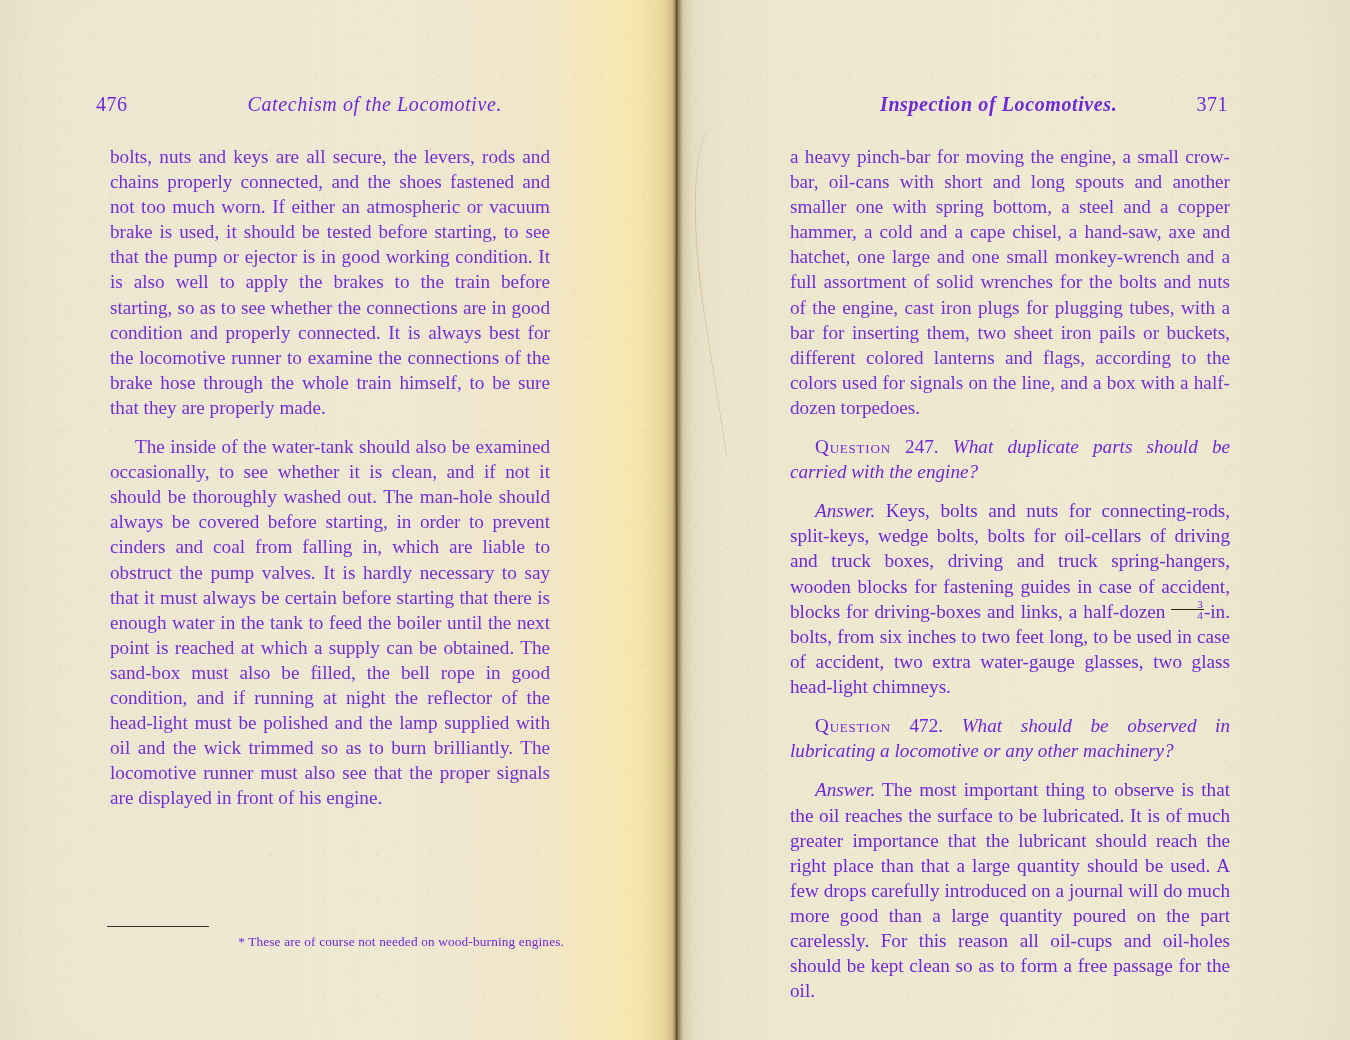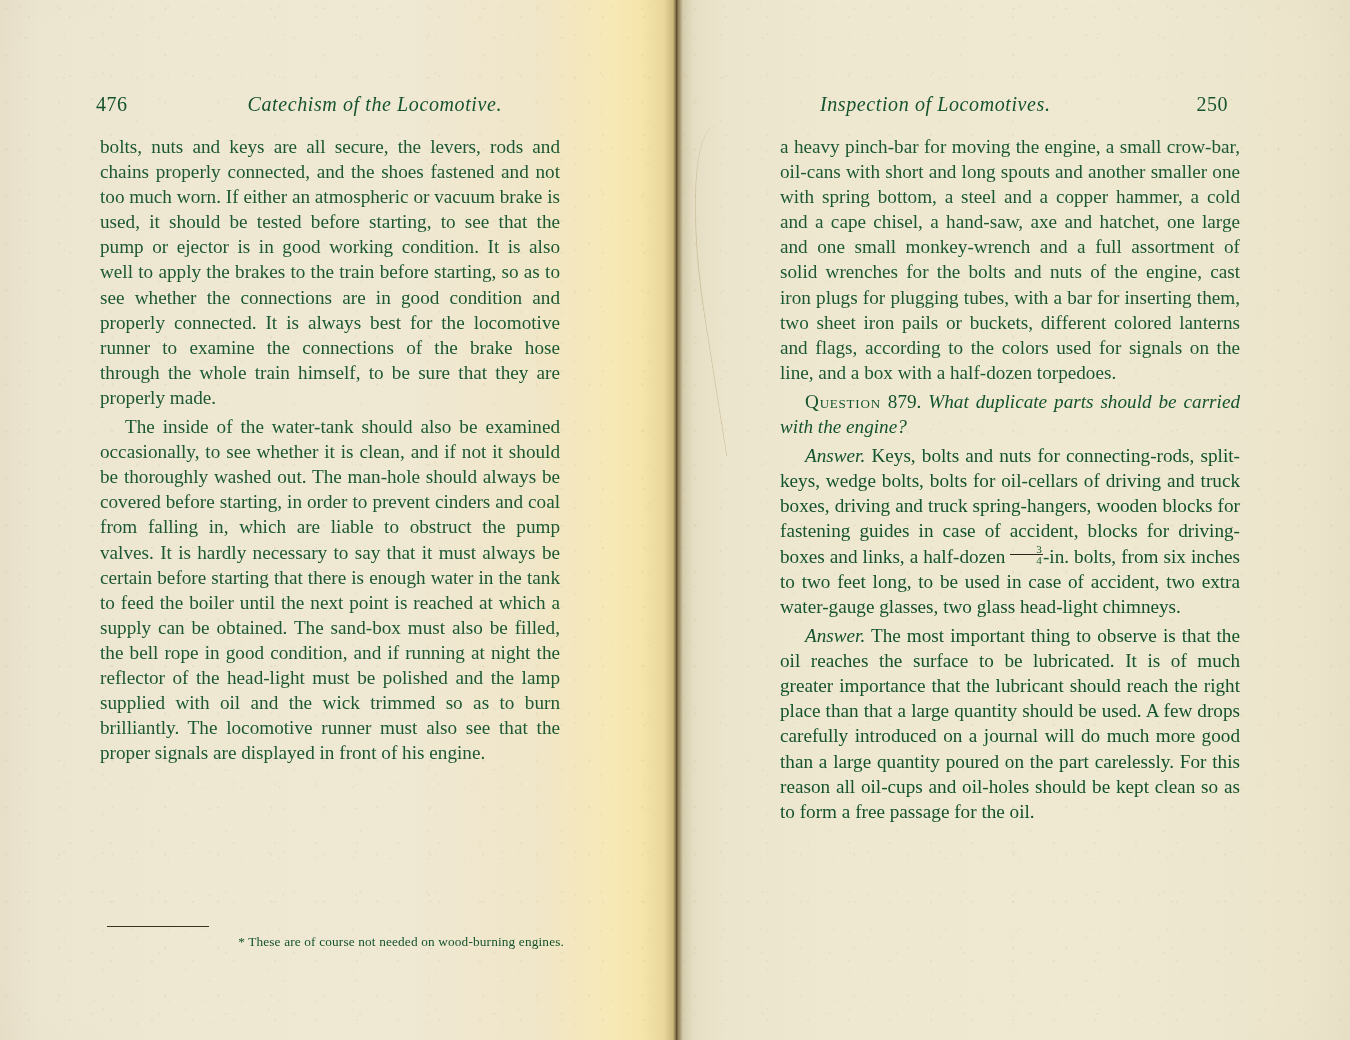--- a/index.html
+++ b/index.html
@@ -5,21 +5,21 @@
   html, body {
     margin: 0; padding: 0;
     width: 1350px; height: 1040px;
     overflow: hidden;
     background: #ece4ce;
   }
   #book {
     position: relative;
     width: 1350px; height: 1040px;
     font-family: "Liberation Serif", "DejaVu Serif", serif;
-    color: #14532d;
+    color: #6d28d9;
     background: #ece4ce;
     border-radius: 21px;
   }
   
   .page {
     position: absolute;
     top: 0; height: 1040px;
     background-color: #ece4cf;
   }
   .page-left {
@@ -84,23 +84,23 @@
     white-space: nowrap;
   }
   .folio { font-family: "Liberation Serif","DejaVu Serif",serif; letter-spacing: .5px; }
   .runtitle { font-style: italic; letter-spacing: .6px; }
 
   .rh-left  { left: 96px;  top: 92px; width: 468px; }
   .rh-right { left: 760px; top: 92px; width: 468px; }
   .rh-left .folio    { float: left; }
   .rh-left .runtitle { margin-left: 120px; }
   .rh-right .folio    { float: right; }
-  .rh-right .runtitle { margin-left: 60px; }
+  .rh-right .runtitle { margin-left: 120px; font-weight: bold; }
 
-  p { margin: 4px; text-indent: 0; }
+  p { margin: 14px; text-indent: 0; }
   p.ind { text-indent: 25px; }
 
   .q-label {
     font-variant: small-caps;
     font-style: normal;
     letter-spacing: .8px;
   }
   .q-text { font-style: italic; }
   .ans-label { font-style: italic; }
 
@@ -155,35 +155,38 @@
 
 
   </div>
 
   <div class="footnote-wrap">
     <div class="footnote-rule"></div>
     <div class="footnote">* These are of course not needed on wood-burning engines.</div>
   </div>
 
   <div class="runhead rh-right">
-    <span class="folio">250</span>
+    <span class="folio">371</span>
     <span class="runtitle">Inspection of Locomotives.</span>
   </div>
 
   <div class="col col-right">
 
     <p class="softtext">a heavy pinch-bar for moving the engine, a small crow-bar, oil-cans with short and long spouts and another smaller one with spring bottom, a steel and a copper hammer, a cold and a cape chisel, a hand-saw, axe and hatchet, one large and one small monkey-wrench and a full assortment of solid wrenches for the bolts and nuts of the engine, cast iron plugs for plugging tubes, with a bar for inserting them, two sheet iron pails or buckets, different colored lanterns and flags, according to the colors used for signals on the line, and a box with a half-dozen torpedoes.</p>
 
     <p class="ind">
-      <span class="q-label">Question</span><span>&nbsp;</span><span>879.</span><span>&nbsp;</span><span class="q-text">What duplicate parts should be carried with the engine?</span>
+      <span class="q-label">Question</span><span>&nbsp;</span><span>247.</span><span>&nbsp;</span><span class="q-text">What duplicate parts should be carried with the engine?</span>
     </p>
 
     <p class="ind">
       <span class="ans-label">Answer.</span><span> Keys, bolts and nuts for connecting-rods, split-keys, wedge bolts, bolts for oil-cellars of driving and truck boxes, driving and truck spring-hangers, wooden blocks for fastening guides in case of accident, blocks for driving-boxes and links, a half-dozen </span><span class="frac"><span class="num">3</span><span class="den">4</span></span><span>-in. bolts, from six inches to two feet long, to be used in case of accident, two extra water-gauge glasses, two glass head-light chimneys.</span>
     </p>
 
+    <p class="ind">
+      <span class="q-label">Question</span><span>&nbsp;</span><span>472.</span><span>&nbsp;</span><span class="q-text">What should be observed in lubricating a locomotive or any other machinery?</span>
+    </p>
 
     <p class="ind">
       <span class="ans-label">Answer.</span><span> The most important thing to observe is that the oil reaches the surface to be lubricated.   It is of much greater importance that the lubricant should reach the right place than that a large quantity should be used. A few drops carefully introduced on a journal will do much more good than a large quantity poured on the part carelessly. For this reason all oil-cups and oil-holes should be kept clean so as to form a free passage for the oil.</span>
     </p>
   </div>
 
 </div>
 
 </body></html>

